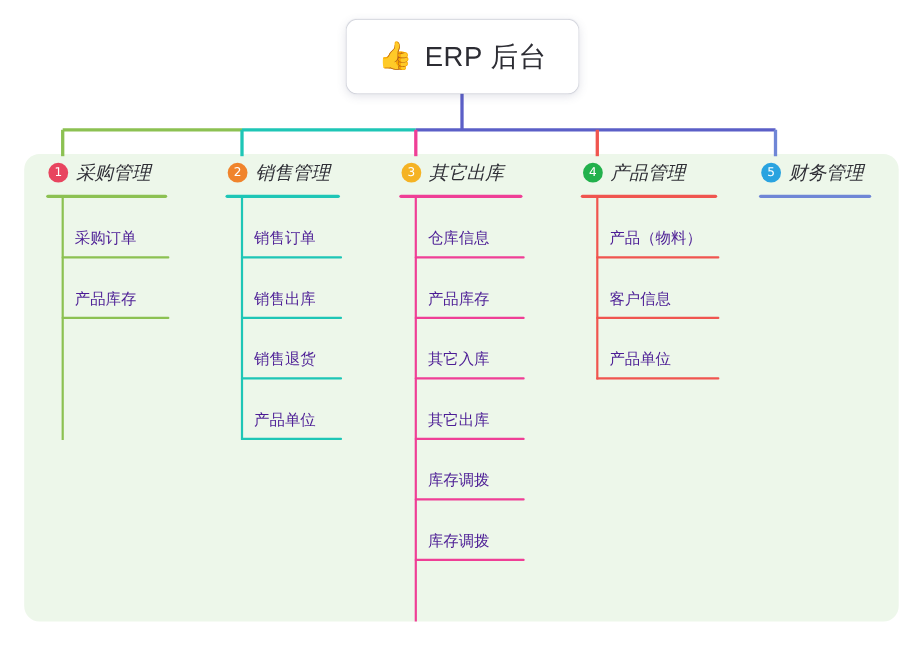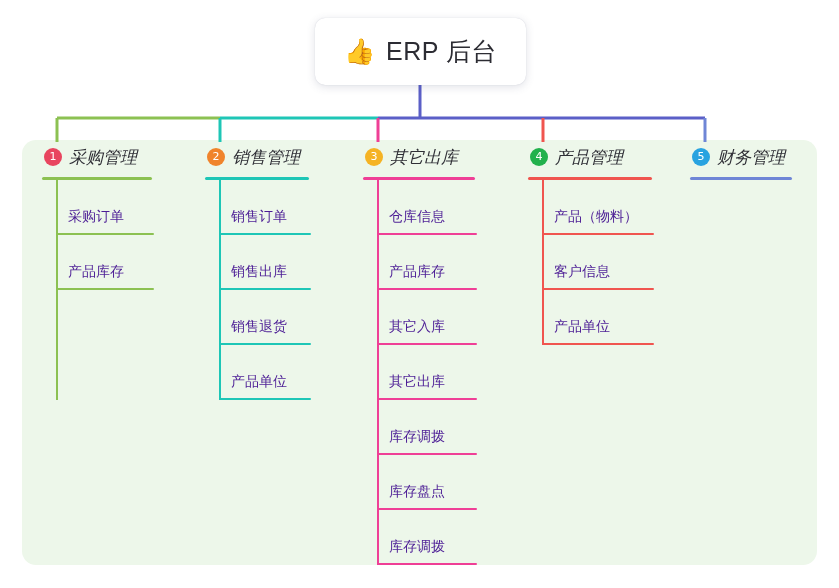--- a/index.html
+++ b/index.html
@@ -230,24 +230,20 @@
         </div>
         <div class="leaf">
           <div class="leaf-label">其它出库</div>
           <div class="leaf-rule" style="background: rgb(239, 63, 150); width: 100px;"></div>
         </div>
         <div class="leaf">
           <div class="leaf-label">库存调拨</div>
           <div class="leaf-rule" style="background: rgb(239, 63, 150); width: 100px;"></div>
         </div>
         <div class="leaf">
-          <div class="leaf-label">库存盘点</div>
-          <div class="leaf-rule" style="background: rgb(239, 63, 150); width: 100px;"></div>
-        </div>
-        <div class="leaf">
           <div class="leaf-label">库存调拨</div>
           <div class="leaf-rule" style="background: rgb(239, 63, 150); width: 100px;"></div>
         </div>
       </div>
     </div>
     <div class="column" style="left: 528px;">
       <div class="col-header">
         <span class="col-badge" style="background: rgb(34, 177, 76);">4</span>
         <span class="col-title">产品管理</span>
       </div>

